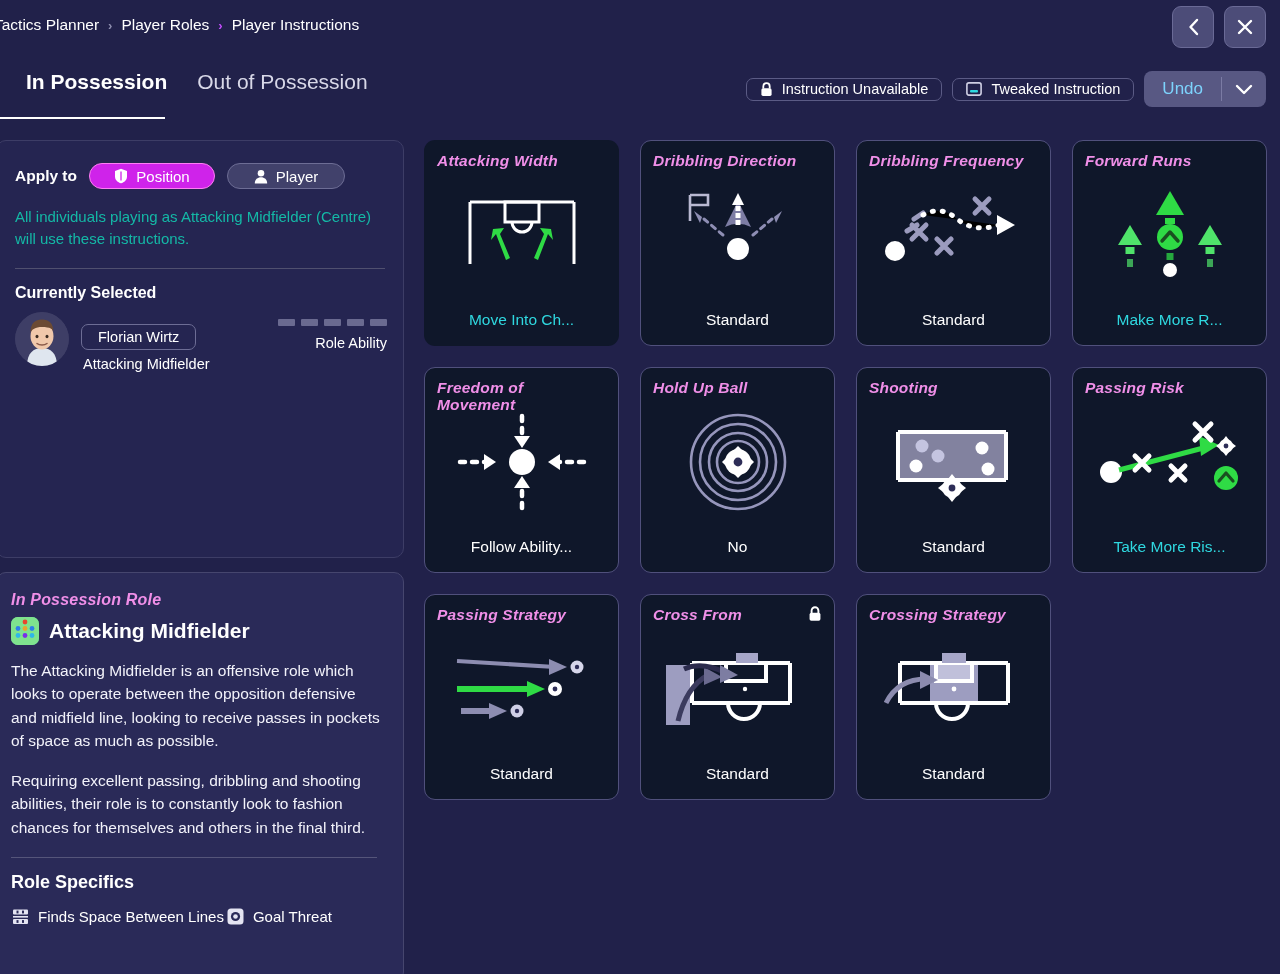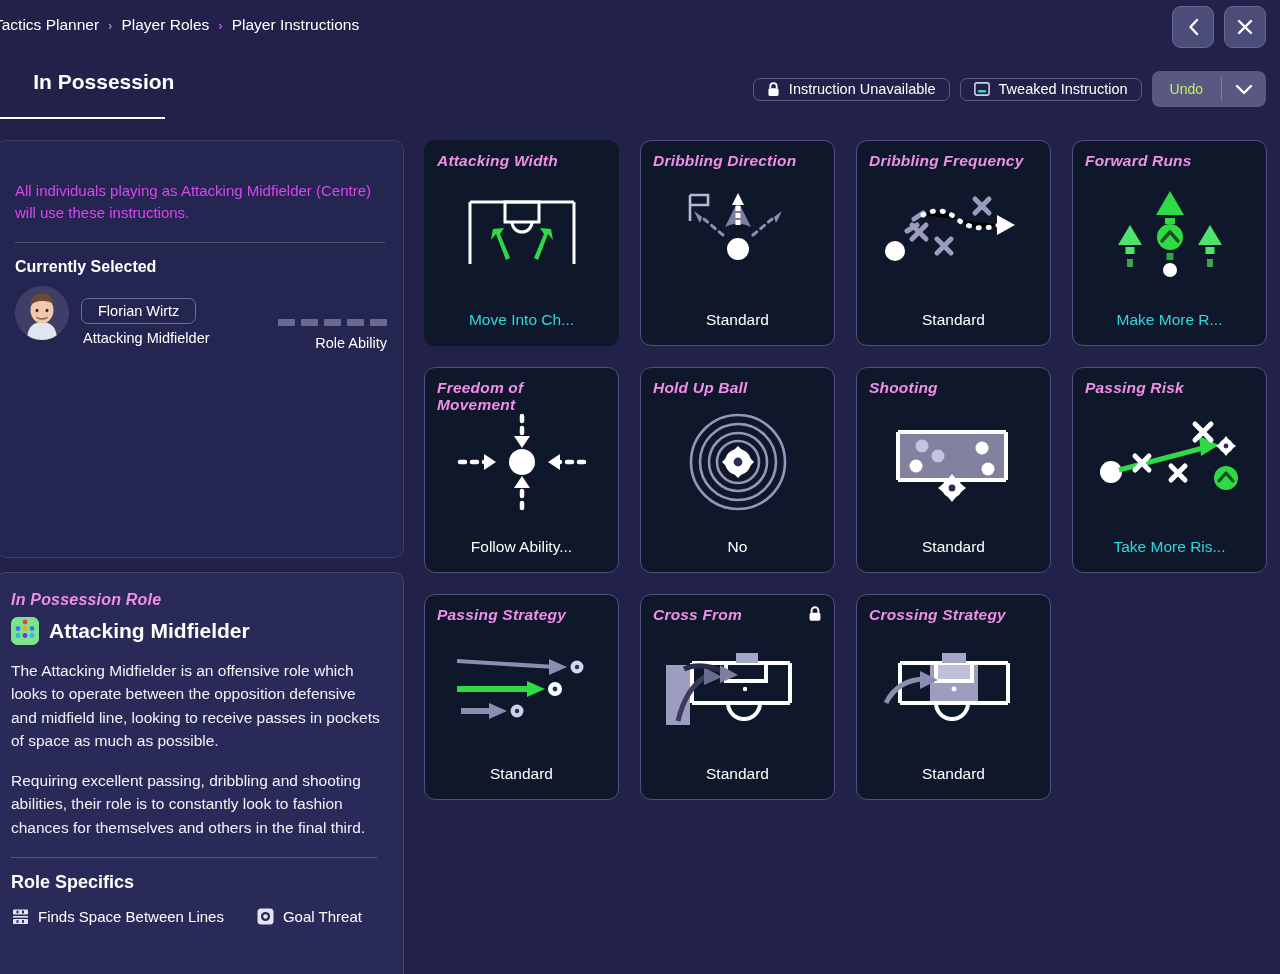--- a/index.html
+++ b/index.html
@@ -30,22 +30,21 @@
     background: #4c4c78; border: 1px solid #6a6a96;
     display: flex; align-items: center; justify-content: center;
     color: #ffffff;
   }
   .sqbtn svg { display: block; }
 
   
   .tabs {
     position: absolute; left: 0; top: 70px;
     display: flex; align-items: flex-end; gap: 30px;
-    padding-left: 4px;
-    flex-direction: column;
+    padding-left: 26px;
   }
   .tab { font-size: 21px; color: #d8d8e8; padding-bottom: 12px; }
   .tab.active { font-weight: 700; color: #ffffff; }
   .tab-underline {
     position: absolute; left: 0; top: 117px;
     width: 165px; height: 2px; background: #ffffff;
   }
 
   
   .legend {
@@ -58,21 +57,21 @@
     padding: 0 13px; font-size: 14.5px; color: #ffffff;
     background: transparent;
   }
   .pill .glyph { display: flex; align-items: center; }
   .undo-group {
     height: 36px; border-radius: 8px; background: #585883;
     display: flex; align-items: stretch; overflow: hidden;
   }
   .undo-label {
     display: flex; align-items: center; padding: 8px 18px;
-    font-size: 14px; color: #bef264;
+    font-size: 17px; color: #7dd3fc;
   }
   .undo-div { width: 1px; background: #7b7ba4; margin: 6px 0; }
   .undo-chev {
     display: flex; align-items: center; justify-content: center;
     width: 44px; color: #ffffff;
   }
 
   
   .left-top {
     position: absolute; left: -4px; top: 140px;
@@ -86,21 +85,21 @@
   .toggle {
     height: 26px; border-radius: 13px; padding: 0 18px;
     display: flex; align-items: center; justify-content: center; gap: 8px;
     font-size: 15px; color: #ffffff; white-space: nowrap;
   }
   .toggle.on { background: #cf23ea; border: 1px solid #ff7ef4; min-width: 126px; }
   .toggle.off { background: #41416b; border: 1px solid #6d6d95; min-width: 118px; }
 
   .apply-desc {
     margin-top: 17px; font-size: 15px; line-height: 1.45;
-    color: #d946ef;
+    color: #14b8a6;
   }
   .divider { height: 1px; background: #50506f; margin: 18px 0 0 0; }
   .sel-title { margin-top: 15px; font-size: 16px; font-weight: 700; }
 
   .selrow { margin-top: 10px; display: flex; align-items: flex-start; }
   .avatar {
     width: 54px; height: 54px; border-radius: 50%;
     background: #3b3b62; overflow: hidden; position: relative; flex: none;
   }
   .nameblock { margin-left: 12px; }
@@ -133,21 +132,21 @@
   .role-icon {
     width: 28px; height: 28px; border-radius: 7px;
     background: linear-gradient(135deg,#79e88a,#4fd4a0);
     position: relative; flex: none;
   }
   .role-name { font-size: 21px; font-weight: 700; }
   .role-desc { margin-top: 14px; font-size: 15.5px; line-height: 1.5; color: #f2f2fa; }
   .role-desc p + p { margin-top: 17px; }
   .role-div { height: 1px; background: #55557a; margin: 18px 8px 0 0; }
   .role-spec-title { margin-top: 14px; font-size: 18px; font-weight: 700; }
-  .role-specs { margin-top: 14px; display: flex; gap: 32px; align-items: flex-end; }
+  .role-specs { margin-top: 14px; display: flex; gap: 2px; align-items: flex-end; }
   .spec { display: flex; align-items: center; gap: 8px; font-size: 15px; }
   .spec-ic { width: 19px; height: 19px; flex: none; }
 
   
   .grid {
     position: absolute; left: 424px; top: 140px;
     width: 840px;
     display: grid;
     grid-template-columns: repeat(4, 195px);
     gap: 21px 21px;
@@ -232,20 +231,37 @@
       <div class="undo-div"></div>
       <div class="undo-chev">
         <svg width="18" height="11" viewBox="0 0 18 11">
           <path d="M2 2 L9 9 L16 2" stroke="#fff" stroke-width="2.4" fill="none" stroke-linecap="round" stroke-linejoin="round"></path>
         </svg>
       </div>
     </div>
   </div>
 
   <div class="left-top">
+    <div class="applyrow">
+      <span class="applylbl">Apply to</span>
+      <div class="toggle on">
+        <svg width="14" height="16" viewBox="0 0 14 16">
+          <path d="M7 0.8 L13 3 V8.5 C13 12 10.3 14.4 7 15.3 C3.7 14.4 1 12 1 8.5 V3 Z" fill="#fff"></path>
+          <path d="M7 3.5 V12.6" stroke="#cf23ea" stroke-width="1.3"></path>
+        </svg>
+        <span>Position</span>
+      </div>
+      <div class="toggle off">
+        <svg width="14" height="15" viewBox="0 0 14 15">
+          <circle cx="7" cy="4.2" r="3.3" fill="#fff"></circle>
+          <path d="M0.8 14.5 C0.8 10.3 3.6 8.2 7 8.2 C10.4 8.2 13.2 10.3 13.2 14.5 Z" fill="#fff"></path>
+        </svg>
+        <span>Player</span>
+      </div>
+    </div>
 
     <div class="apply-desc">All individuals playing as Attacking Midfielder (Centre) will use these instructions.</div>
     <div class="divider"></div>
     <div class="sel-title">Currently Selected</div>
 
     <div class="selrow">
       <div class="avatar">
         <svg width="54" height="54" viewBox="0 0 54 54">
           <circle cx="27" cy="27" r="27" fill="#3e3e66"></circle>
           <g>

